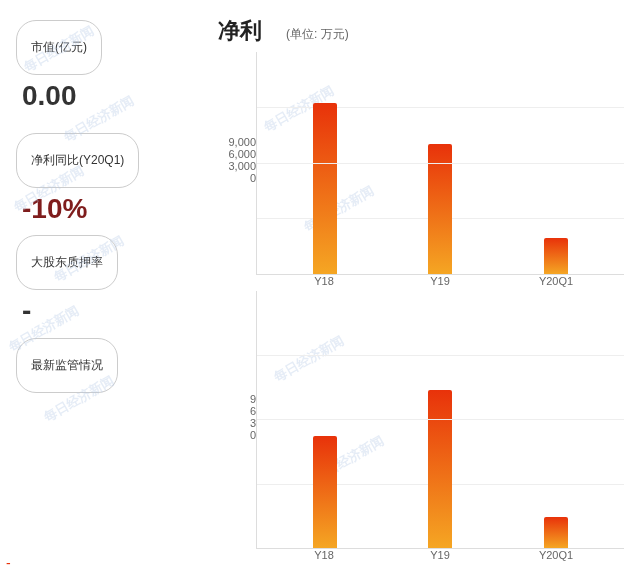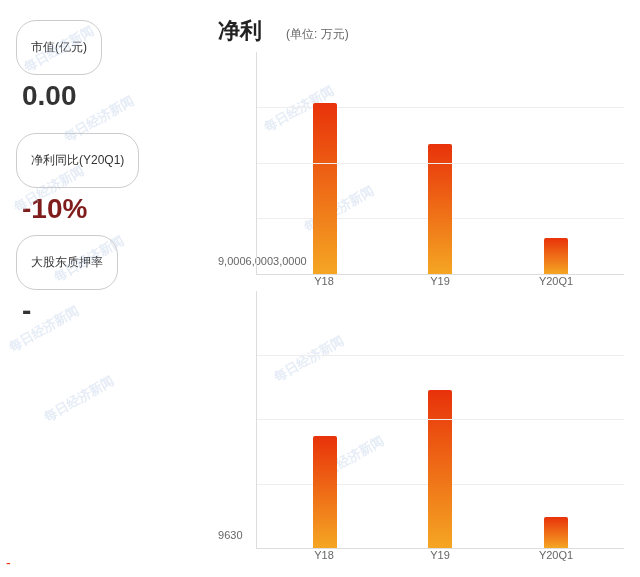--- a/index.html
+++ b/index.html
@@ -119,22 +119,22 @@
       width: 100%;
       height: 100%;
       display: flex;
       align-items: flex-end;
       position: relative;
     }
 
     
     .y-axis {
       display: flex;
-      flex-direction: row;
-      justify-content: flex-start;
+      flex-direction: column;
+      justify-content: center;
       align-items: flex-end;
       height: 100%;
       padding-bottom: 20px;
       padding-top: 2px;
       width: 38px;
       flex-shrink: 0;
     }
 
     .y-label {
       font-size: 11px;
@@ -258,20 +258,23 @@
     <div class="metric-block">
       <span class="metric-label">净利同比(Y20Q1)</span>
       <span class="metric-value negative">-10%</span>
     </div>
 
     <div class="metric-block">
       <span class="metric-label">大股东质押率</span>
       <span class="metric-value dash">-</span>
     </div>
 
+    <div class="metric-block">
+      <span class="metric-label">最新监管情况</span>
+    </div>
   </div>
 
   <div class="right-panel">
 
     <div class="chart-section">
       <div class="chart-header">
         <span class="chart-title">净利</span>
         <span class="chart-unit">(单位: 万元)</span>
       </div>
       <div class="chart-area" style="height: 220px;">

